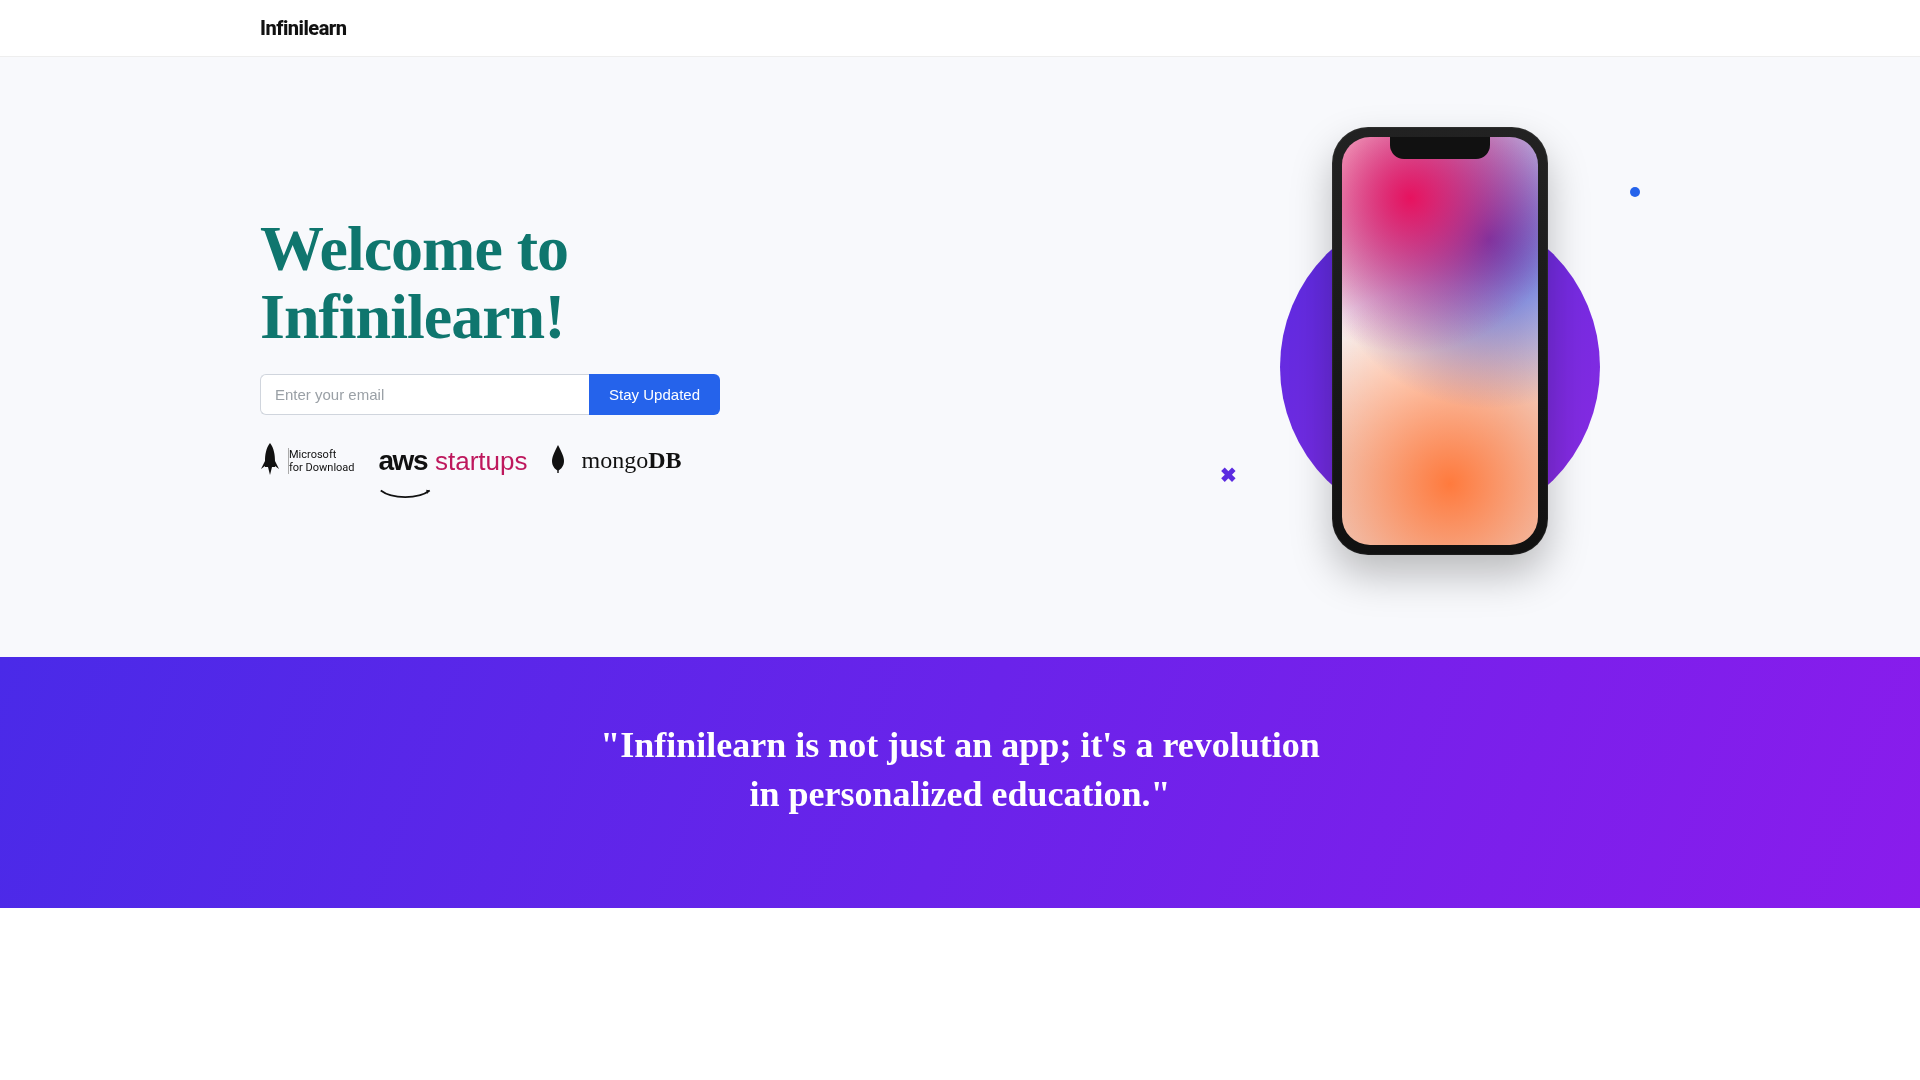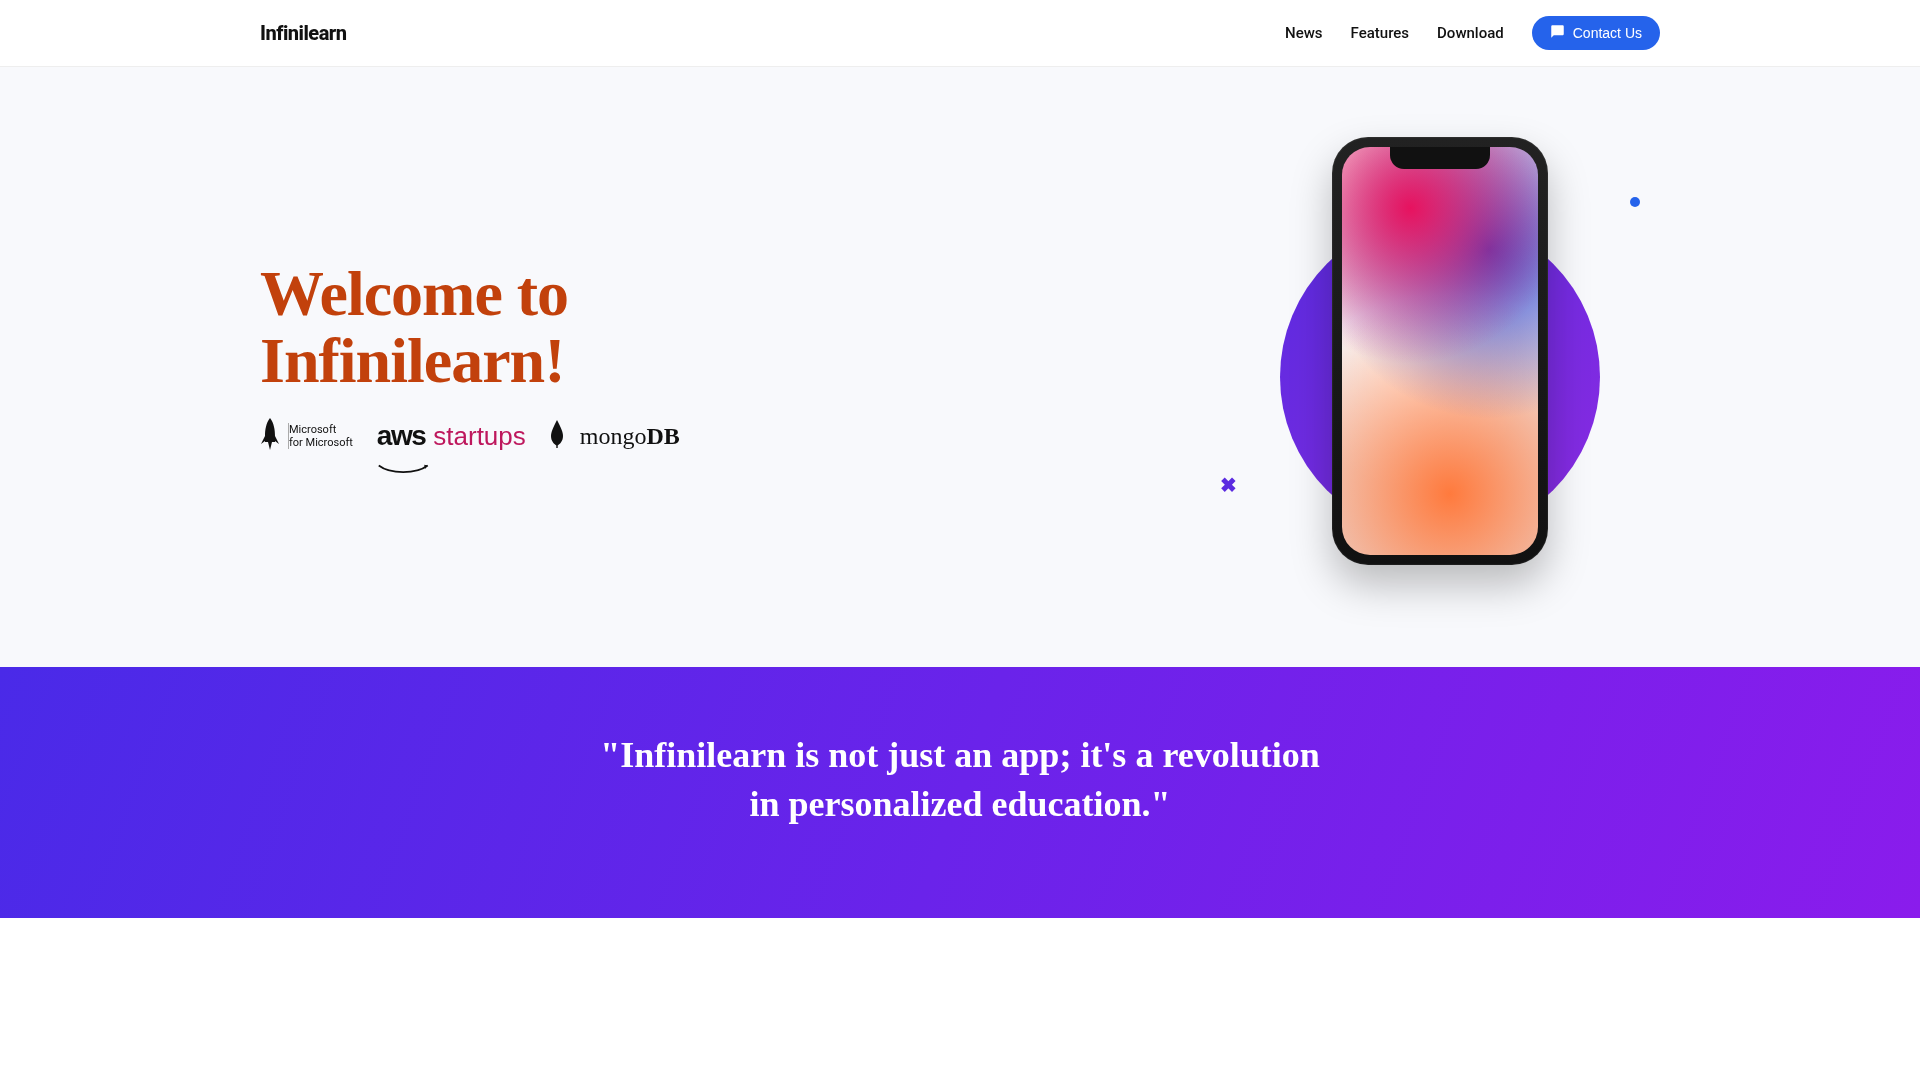--- a/index.html
+++ b/index.html
@@ -79,21 +79,21 @@
     .hero-left {
       max-width: 560px;
     }
 
     .hero-title {
       font-family: Georgia, 'Times New Roman', serif;
       font-size: 64px;
       line-height: 1.05;
       font-weight: 700;
       letter-spacing: -1px;
-      color: #c2410c;
+      color: #0f766e;
       margin-bottom: 24px;
     }
 
     .hero-sub {
       font-size: 17px;
       line-height: 1.55;
       color: #555;
       margin-bottom: 24px;
       max-width: 480px;
     }
@@ -301,52 +301,43 @@
       line-height: 1.35;
       max-width: 720px;
       margin: 0 auto;
     }
   </style>
 </head>
 <body>
 
 <header class="navbar">
   <div class="brand">Infinilearn</div>
-  <nav class="nav-right">
-    <a class="nav-link">News</a>
-    <a class="nav-link">Features</a>
-    <a class="nav-link">Download</a>
-    <button class="contact-btn">
-      <span>
-        <svg viewBox="0 0 24 24">
-            <path d="M20 2H4c-1.1 0-2 .9-2 2v18l4-4h14c1.1 0 2-.9 2-2V4c0-1.1-.9-2-2-2z"></path>
-          </svg>
-      </span>
-      <span>Contact Us</span>
-    </button>
-  </nav>
 </header>
 
 <section class="hero">
   <div class="hero-left">
     <h1 class="hero-title">Welcome to Infinilearn!</h1>
 
+    <div class="email-form">
+      <input class="email-input" type="email" placeholder="Enter your email" style="">
+      <button class="email-btn">Stay Updated</button>
+    </div>
 
     <div class="partner-row">
 
       <div class="partner ms-logo">
         <span class="ms-rocket">
           <svg width="20" height="32" viewBox="0 0 20 32" fill="#111">
             <path d="M10 0 C6 5 5 12 5 18 L5 24 L8 24 L10 32 L12 24 L15 24 L15 18 C15 12 14 5 10 0 Z M10 9 a2.2 2.2 0 1 0 0.01 0 Z"></path>
             <path d="M5 18 L1 26 L5 23 Z M15 18 L19 26 L15 23 Z"></path>
           </svg>
         </span>
         <div class="ms-text">
           <div class="top">Microsoft</div>
-          <div class="bot">for Microsoft</div>
+          <div class="bot">for Download</div>
         </div>
       </div>
 
       <div class="partner aws-logo">
         <span class="aws-word">
           <span>aws</span>
           <span class="aws-swoosh">
             <svg viewBox="0 0 60 12" fill="none" stroke="#111" stroke-width="2">
               <path d="M2 2 C 15 12, 45 12, 58 2"></path>
               <path d="M54 1 L58 2 L55 6" fill="#111" stroke="none"></path>

